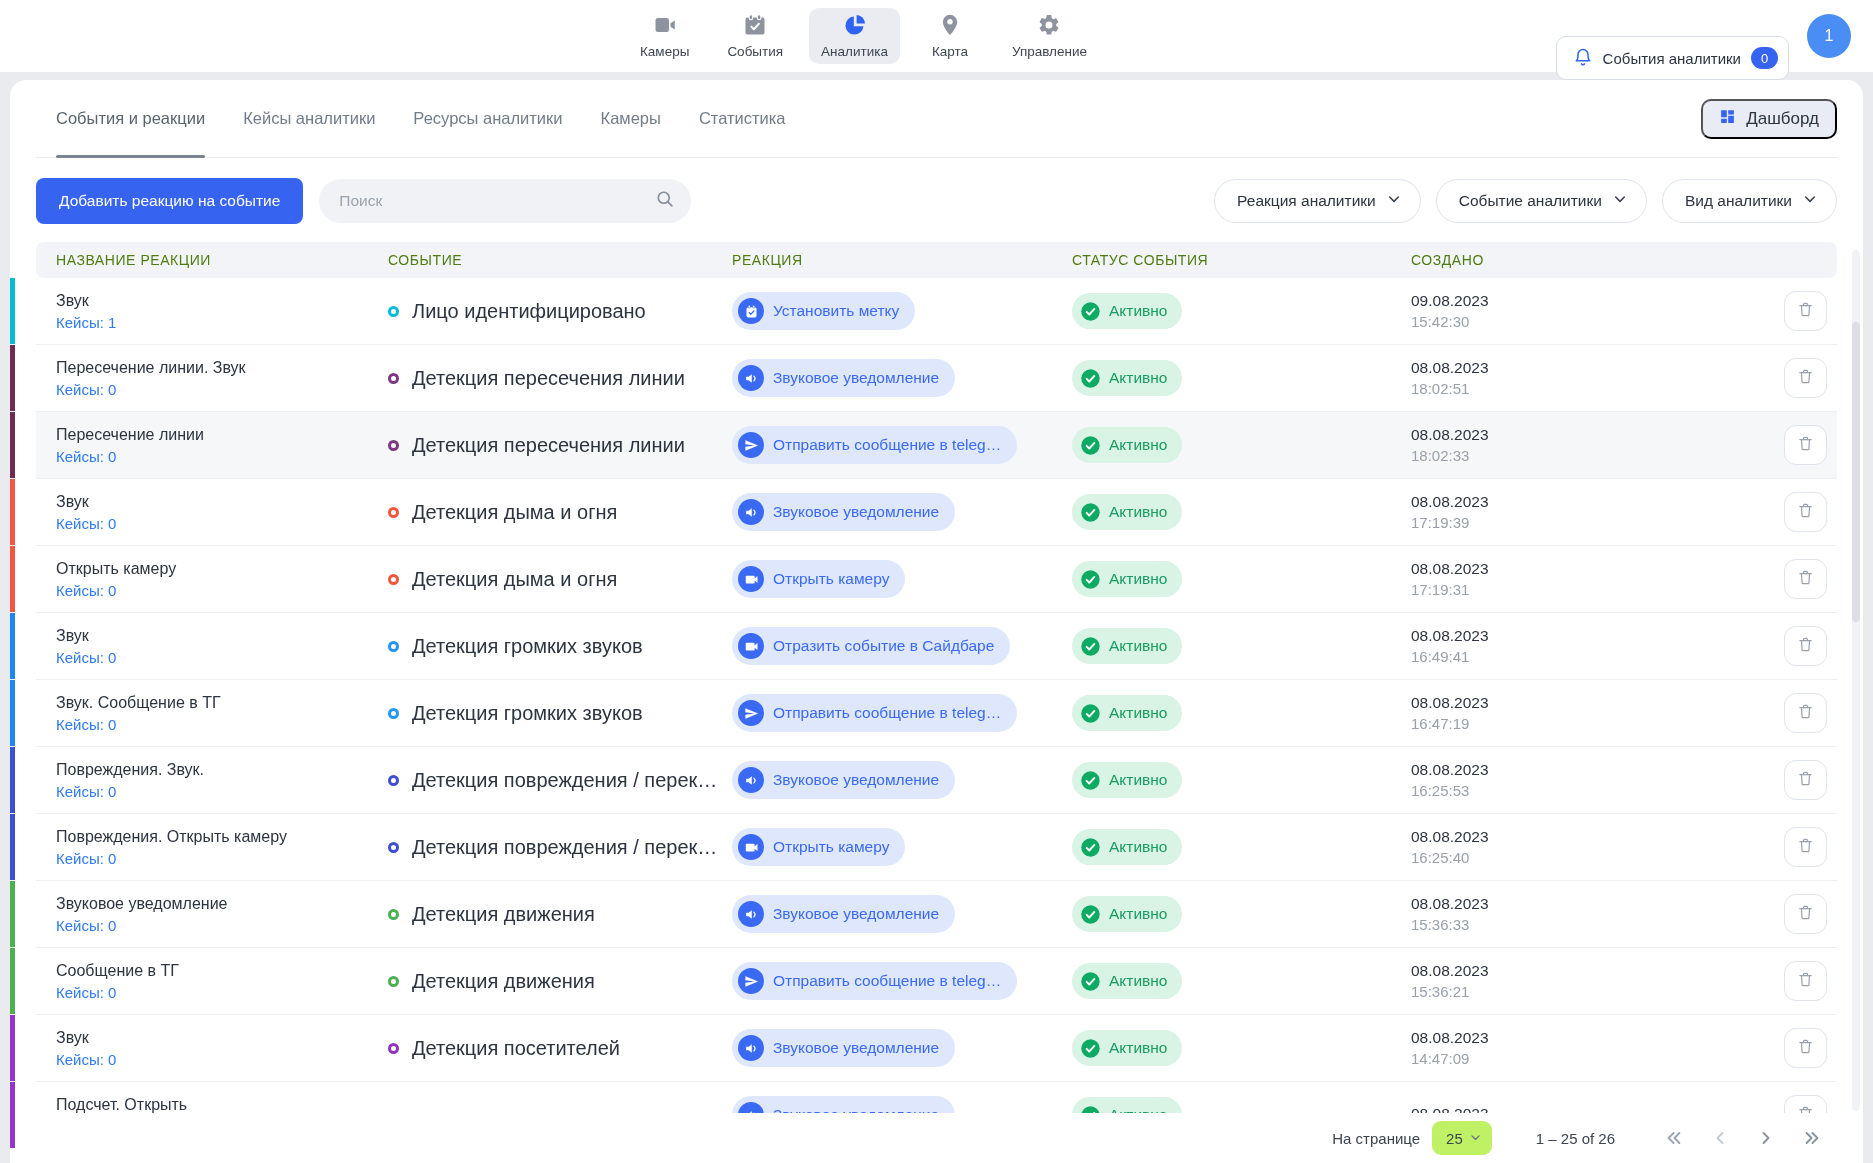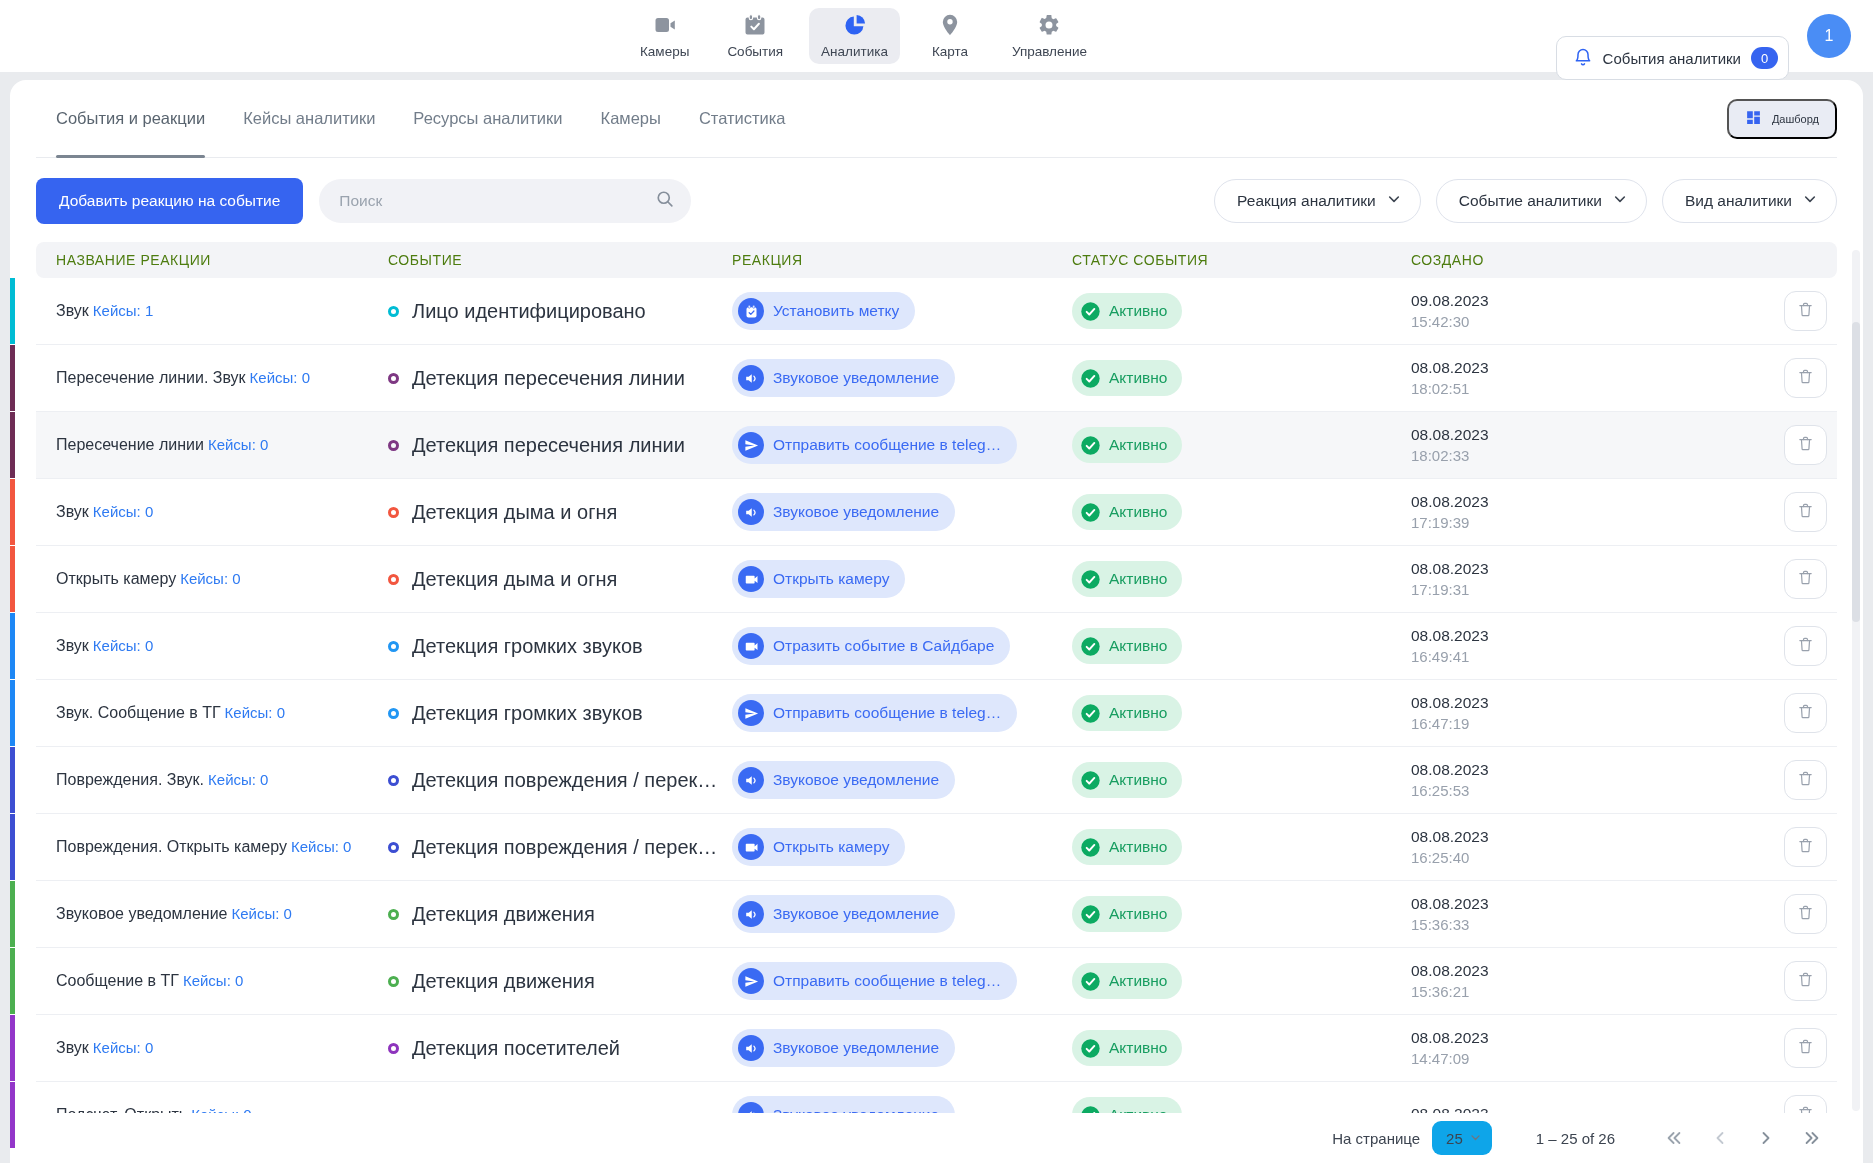--- a/index.html
+++ b/index.html
@@ -21,21 +21,21 @@
   .avatar { width:44px; height:44px; border-radius:50%; background:#4a8df5; color:#fff; font-size:16px; display:flex; align-items:center; justify-content:center; cursor:pointer; }
 
   
   .card { position:absolute; top:80px; left:10px; right:10px; bottom:0; background:#fff; border-radius:16px 16px 0 0; }
 
   
   .tabs-row { height:78px; display:flex; align-items:center; margin:0 26px; border-bottom:1px solid #e9ebef; position:relative; }
   .tab { height:100%; display:flex; align-items:center; margin-left:20px; margin-right:18px; font-size:16.5px; color:#727d8a; cursor:pointer; position:relative; white-space:nowrap; }
   .tab.active { color:#59646f; }
   .tab.active::after { content:""; position:absolute; left:0; right:0; bottom:-1px; height:3px; background:#7b8591; border-radius:2px; }
-  .dashboard-btn { margin-left:auto; display:flex; align-items:center; gap:10px; height:40px; padding:0 16px; background:#e9ecf4; border-radius:10px; font-size:11px; color:#2c3440; cursor:pointer; }
+  .dashboard-btn { margin-left:auto; display:flex; align-items:center; gap:10px; height:40px; padding:0 16px; background:#e9ecf4; border-radius:10px; font-size:17px; color:#2c3440; cursor:pointer; }
   .dashboard-btn svg { width:17px; height:17px; }
 
   
   .toolbar { margin:20px 26px 0; display:flex; align-items:center; }
   .add-btn { height:46px; padding:0 23px; border:none; border-radius:8px; background:#3664f0; color:#fff; font-size:15.5px; font-family:inherit; cursor:pointer; white-space:nowrap; }
   .search-wrap { margin-left:16px; width:372px; height:44px; background:#f1f2f6; border-radius:22px; display:flex; align-items:center; padding:0 16px 0 20px; }
   .search-wrap input { flex:1; border:none; outline:none; background:transparent; font-size:15.5px; color:#3c4450; font-family:inherit; }
   .search-wrap input::placeholder { color:#9aa3ae; }
   .search-wrap svg { width:20px; height:20px; flex:none; }
   .filters { margin-left:auto; display:flex; align-items:center; gap:15px;justify-content:space-between; }
@@ -45,21 +45,21 @@
   
   :root { --cols: 342px 344px 340px 338px 1fr 92px; }
   .thead { margin:18px 26px 0; height:36px; background:#f3f4f7; border-radius:8px; display:grid; grid-template-columns:var(--cols); align-items:center; }
   .th { font-size:14px; color:#4d7c0f; letter-spacing:.04em; white-space:nowrap; }
   .th:nth-child(1){ padding-left:20px; } .th:nth-child(2),.th:nth-child(3),.th:nth-child(4){ padding-left:10px; } .th:nth-child(5){ padding-left:11px; }
   .tbody { position:relative; }
   .trow { display:grid; grid-template-columns:var(--cols); align-items:center; height:67px; margin:0 26px; border-bottom:1px solid #edeff3; position:relative; cursor:pointer; }
   .trow::before { content:""; position:absolute; left:-26px; top:0; bottom:0; width:5px; background:var(--accent,#ccc); }
   .trow.hl { background:#f6f7f9; }
   .trow.hl::after { content:""; position:absolute; left:-26px; right:-26px; top:0; bottom:0; background:#f6f7f9; z-index:-1; }
-  .cell-name { padding-left:20px; display:flex; flex-direction:row; gap:4px; overflow:hidden; }
+  .cell-name { padding-left:20px; display:flex; flex-direction:column; gap:4px; overflow:hidden; }
   .rname { font-size:16px; color:#2c3440; white-space:nowrap; }
   .cases { font-size:15px; color:#2e7af2; white-space:nowrap; cursor:pointer; }
   .cell-event { padding-left:10px; display:flex; align-items:center; gap:13px; overflow:hidden; }
   .ring { width:11px; height:11px; border-radius:50%; border:3px solid currentColor; flex:none; }
   .ev-label { font-size:20px; color:#2c3440; white-space:nowrap; }
   .cell-reaction { padding-left:10px; }
   .chip { display:inline-flex; align-items:center; gap:9px; height:38px; padding:0 16px 0 6px; background:#dee7fc; border-radius:19px; color:#3a6af3; font-size:15.5px; cursor:pointer; white-space:nowrap; max-width:330px; overflow:hidden; }
   .chip .chip-ic { width:26px; height:26px; border-radius:50%; background:#3a6af3; display:flex; align-items:center; justify-content:center; flex:none; }
   .chip .chip-ic svg { width:15px; height:15px; }
   .cell-status { padding-left:10px; }
@@ -68,21 +68,21 @@
   .cell-created { padding-left:11px; display:flex; flex-direction:column; gap:3px; }
   .cdate { font-size:15.5px; color:#2c3440; }
   .ctime { font-size:15px; color:#98a0ac; }
   .cell-actions { display:flex; justify-content:flex-end; padding-right:10px; }
   .trash-btn { width:43px; height:40px; border:1px solid #dfe3ea; border-radius:12px; background:#fff; display:flex; align-items:center; justify-content:center; cursor:pointer; }
   .trash-btn svg { width:17px; height:17px; }
 
   
   .pagebar { position:absolute; left:10px; right:10px; bottom:0; height:50px; background:#fff; display:flex; align-items:center; justify-content:flex-end; padding-right:30px; z-index:10; }
   .pp-label { font-size:15px; color:#3c4450; }
-  .pp-select { margin-left:12px; display:flex; align-items:center; gap:6px; height:34px; padding:0 10px 0 14px; background:#0ea5e9; border-radius:9px; font-size:15px; color:#3c4450; cursor:pointer; }
+  .pp-select { margin-left:12px; display:flex; align-items:center; gap:6px; height:34px; padding:0 10px 0 14px; background:#bef264; border-radius:9px; font-size:15px; color:#3c4450; cursor:pointer; }
   .pp-select svg { width:13px; height:13px; color:#6b7683; }
   .pp-range { margin-left:44px; font-size:15px; color:#3c4450; white-space:nowrap; }
   .pager { margin-left:48px; display:flex; align-items:center; gap:24px; }
   .pg-btn { width:22px; height:22px; display:flex; align-items:center; justify-content:center; cursor:pointer; }
   .pg-btn svg { width:20px; height:20px; }
 
   
   .scroll-track { position:absolute; top:170px; bottom:52px; right:3px; width:8px; background:#f1f2f5; border-radius:4px; }
   .scroll-thumb { position:absolute; top:72px; right:0; width:8px; height:300px; background:#dcdfe5; border-radius:4px; }
 </style>

